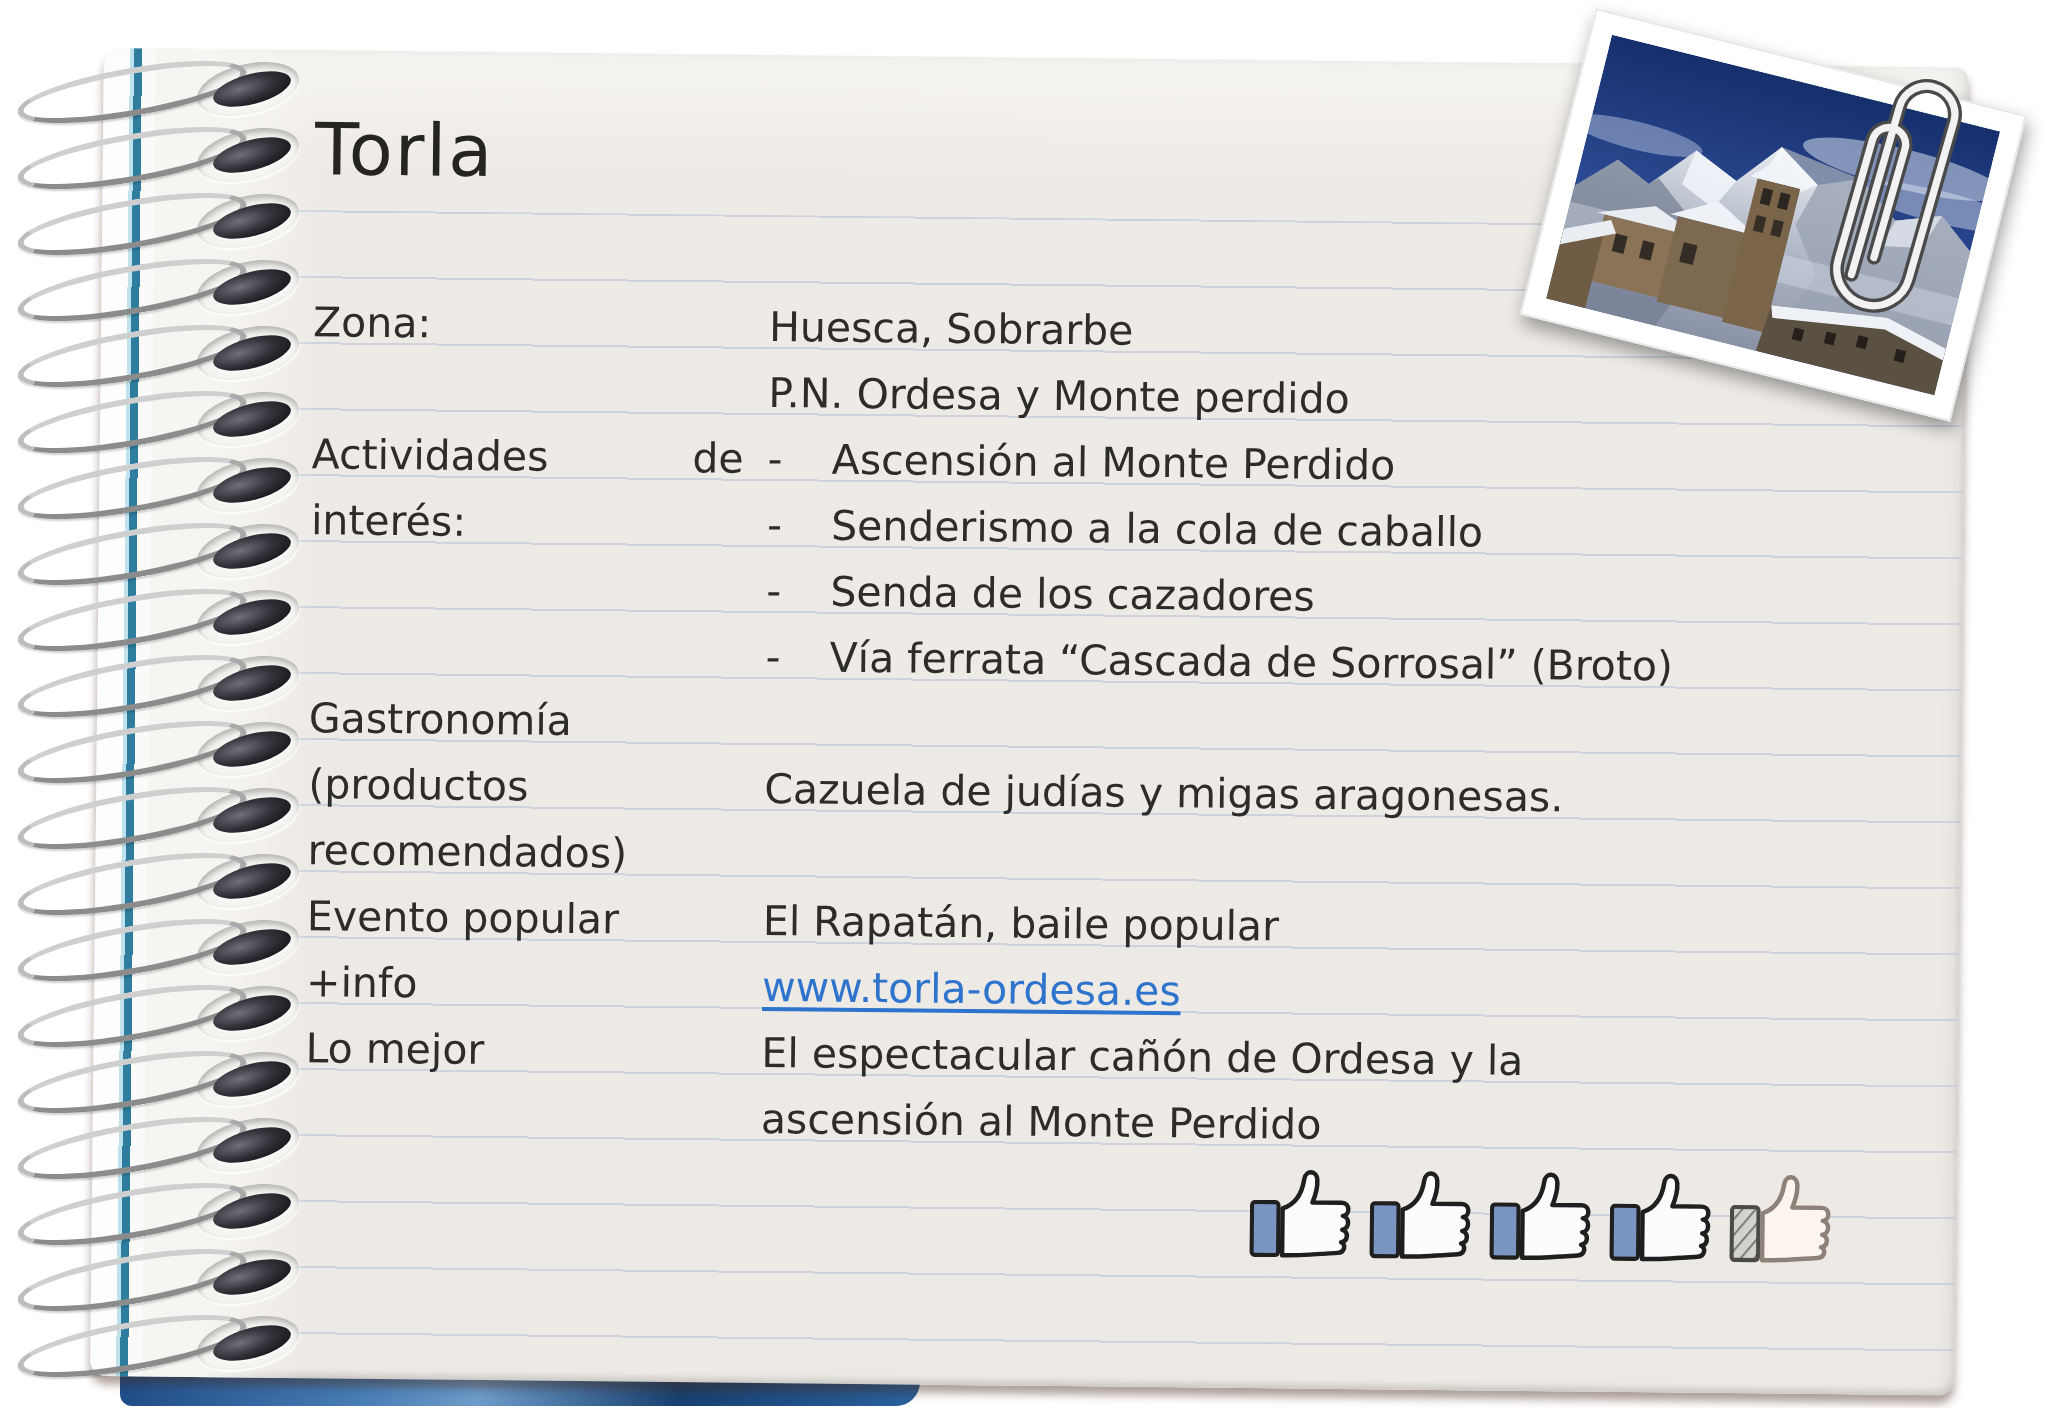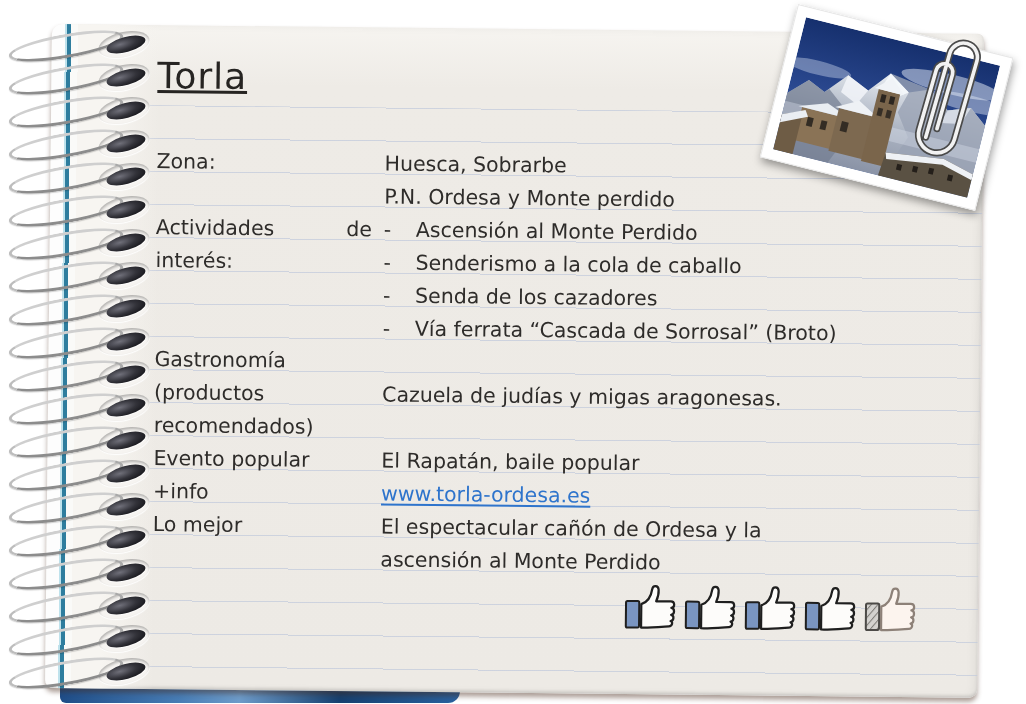--- a/index.html
+++ b/index.html
@@ -41,21 +41,21 @@
     border:3px solid #a9a9a9; border-top-color:#cfcfcf; border-left-color:#bdbdbd;
     border-bottom-color:#8c8c8c; border-radius:50%; transform:rotate(-10deg);
     box-shadow:0 1px 1px rgba(0,0,0,.18); background:transparent; }
   .coil .eye { position:absolute; left:100px; top:9px; width:40px; height:15px;
     background:radial-gradient(ellipse at 35% 40%, #70707a 0%, #33333a 45%, #17171c 80%);
     border-radius:50%; transform:rotate(-15deg);
     box-shadow:0 1px 1px rgba(255,255,255,.75); }
 
   
   .note-title { position:absolute; left:106px; top:30px; font-size:36px; color:#262422;
-    letter-spacing:1px;text-decoration:underline; }
+    letter-spacing:1px; }
   .lbl { position:absolute; left:106px; width:216px; font-size:20.5px; line-height:33px;
     color:#2e2c2a; }
   .val { position:absolute; left:334px; width:586px; font-size:20.5px; line-height:33px;
     color:#2e2c2a; }
   .lbl-justify { display:flex; justify-content:space-between; }
   .bullet-line { display:flex; }
   .bullet-line .dash { width:32px; flex:0 0 32px; }
   .weblink { color:#2e74cc; text-decoration:underline; text-underline-offset:3px;
     cursor:pointer; }
 

